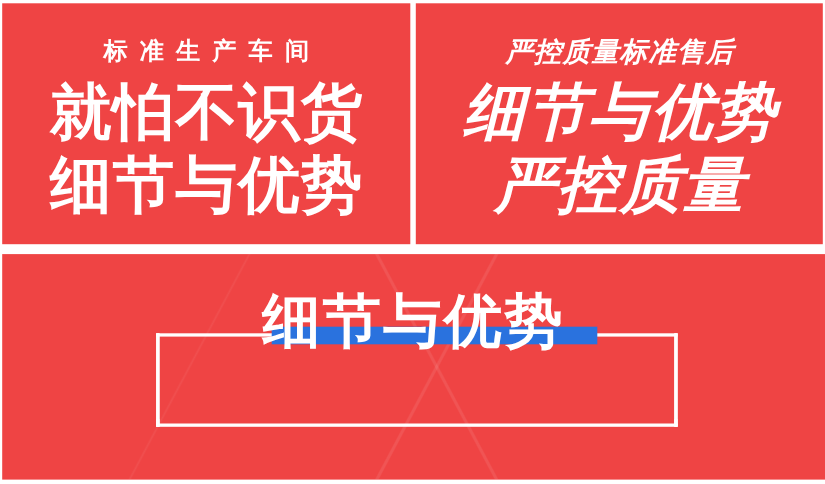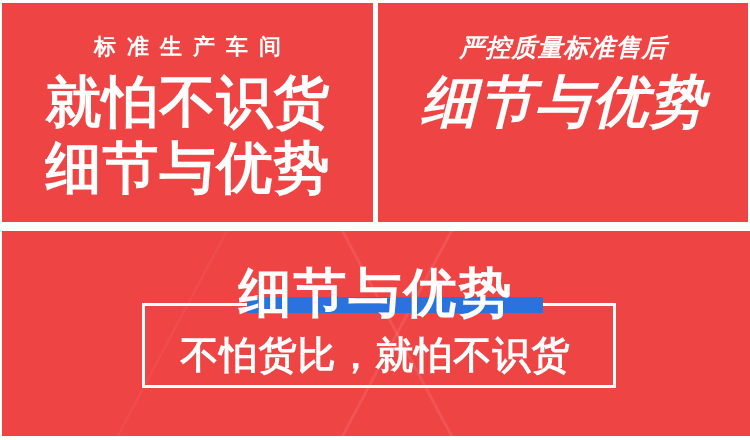--- a/index.html
+++ b/index.html
@@ -174,24 +174,24 @@
 
   <div class="panel" id="panel-top-left">
     <div class="eyebrow" id="eyebrow-left">标准生产车间</div>
     <div class="headline" id="headline-left-1">就怕不识货</div>
     <div class="headline" id="headline-left-2">细节与优势</div>
   </div>
 
   <div class="panel" id="panel-top-right">
     <div class="eyebrow" id="eyebrow-right">严控质量标准售后</div>
     <div class="headline" id="headline-right-1">细节与优势</div>
+    <div class="headline" id="headline-right-2">严控质量</div>
   </div>
 
   <div class="panel" id="panel-bottom">
     <div id="feature-frame"></div>
     <div id="feature-frame-body"></div>
     <div id="feature-frame-lower"></div>
     <div id="frame-title-gap"></div>
     <div id="feature-title">细节与优势</div>
-    <div id="feature-subtitle">不怕货比，就怕不识货</div>
   </div>
 
 </div>
 
 </body></html>

